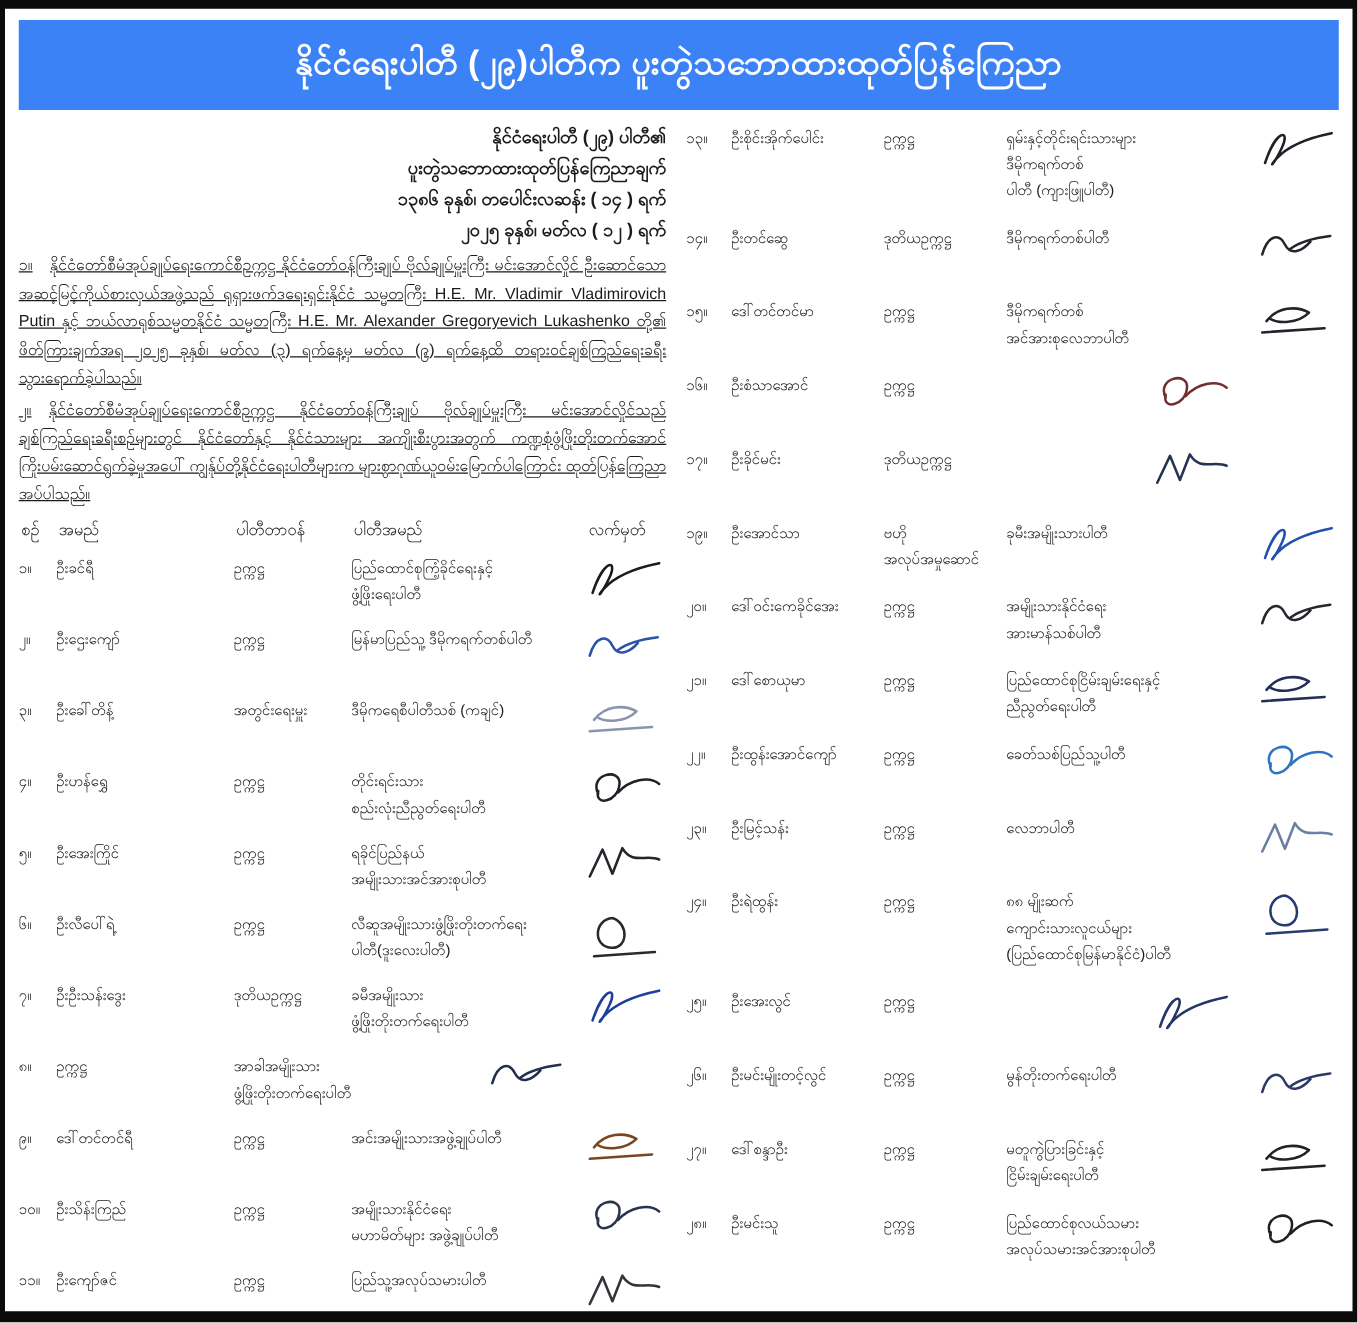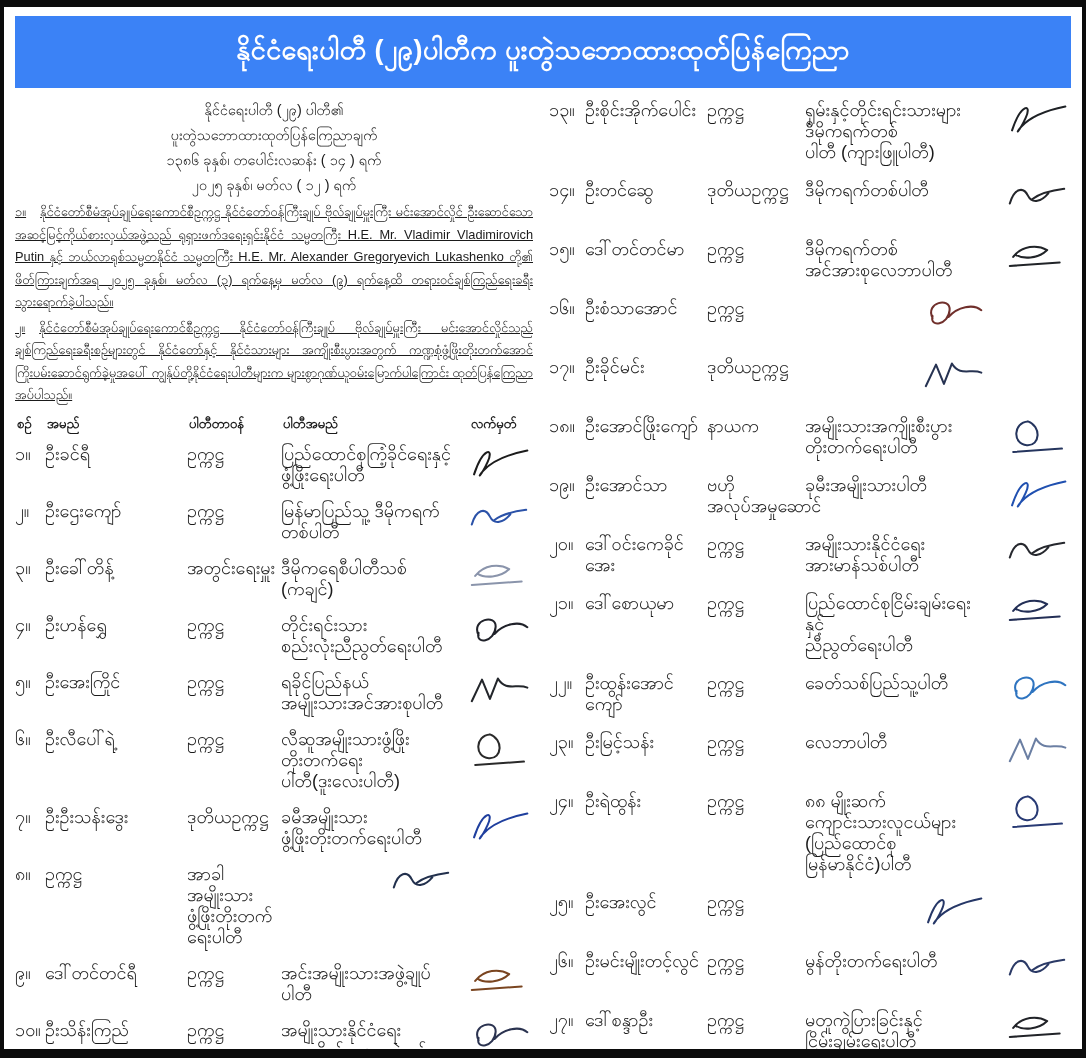--- a/index.html
+++ b/index.html
@@ -11,26 +11,26 @@
   }
   .banner {
     height:72px; display:flex; align-items:center; justify-content:center;
     margin-bottom:8px;
   }
   .banner h1 {
     margin:0; font-size:27px; font-weight:bold; letter-spacing:0.5px;
   }
   .content { display:grid; grid-template-columns: 518px 1fr; column-gap:16px; }
 
-  .doc-heading { text-align:center; font-weight:normal; font-size:14.5px; line-height:25px; margin-top:2px; }
+  .doc-heading { text-align:right; font-weight:bold; font-size:14.5px; line-height:25px; margin-top:2px; }
   .para { font-size:12.8px; line-height:22.5px; text-align:justify; margin:3px 0 3px 0;text-decoration:underline; }
   .para .pnum { padding-right:14px; }
 
-  .thead, .row { display:grid; font-size:18px; }
-  .thead { grid-template-columns:30px 142px 94px 1fr 62px; font-weight:bold; font-size:13.2px; margin:8px 0 10px 2px; }
+  .thead, .row { display:grid; font-size:12px; }
+  .thead { grid-template-columns:30px 142px 94px 1fr 62px; font-weight:normal; font-size:13.2px; margin:8px 0 10px 2px; }
   .rows-left .row { grid-template-columns:30px 142px 94px 1fr 78px; margin-bottom:15px; line-height:21px; }
   .rows-right .row { grid-template-columns:36px 122px 98px 1fr 84px; margin-bottom:17px; line-height:21px; }
   .c-party, .c-role { white-space:pre-line; }
   .c-sign { display:flex; align-items:flex-start; justify-content:flex-end; }
   .c-sign svg { display:block; margin-top:-4px; }
   .rows-right { padding-top:4px; }
 </style>
 </head>
 <body>
 
@@ -243,32 +243,20 @@
     <div class="c-num">၁၇။</div>
     <div class="c-name">ဦးခိုင်မင်း</div>
     <div class="c-role">ဒုတိယဥက္ကဋ္ဌ</div>
     <div class="c-sign">
       <svg width="68" height="46" viewBox="0 0 60 40" fill="none">
         <path d="M6,29 L15,10 L22,27 L29,9 C36,21 46,13 55,17" stroke="#273352" stroke-width="1.8" stroke-linecap="round" stroke-linejoin="round"></path>
       </svg>
     </div>
   </div>
         <div class="row">
-    <div class="c-num">၁၈။</div>
-    <div class="c-name">ဦးအောင်ဖြိုးကျော်</div>
-    <div class="c-role">နာယက</div>
-    <div class="c-party">အမျိုးသားအကျိုးစီးပွား
-တိုးတက်ရေးပါတီ</div>
-    <div class="c-sign">
-      <svg width="68" height="46" viewBox="0 0 60 40" fill="none">
-        <path d="M22,8 C9,9 8,28 21,29 C33,30 34,12 22,8 M9,35 L52,32" stroke="#25355e" stroke-width="1.8" stroke-linecap="round" stroke-linejoin="round"></path>
-      </svg>
-    </div>
-  </div>
-        <div class="row">
     <div class="c-num">၁၉။</div>
     <div class="c-name">ဦးအောင်သာ</div>
     <div class="c-role">ဗဟို အလုပ်အမှုဆောင်</div>
     <div class="c-party">ခုမီးအမျိုးသားပါတီ</div>
     <div class="c-sign">
       <svg width="68" height="46" viewBox="0 0 60 40" fill="none">
         <path d="M8,30 C16,6 26,6 20,19 C14,32 10,34 16,27 C24,18 40,12 55,9" stroke="#2050b0" stroke-width="1.8" stroke-linecap="round" stroke-linejoin="round"></path>
       </svg>
     </div>
   </div>

